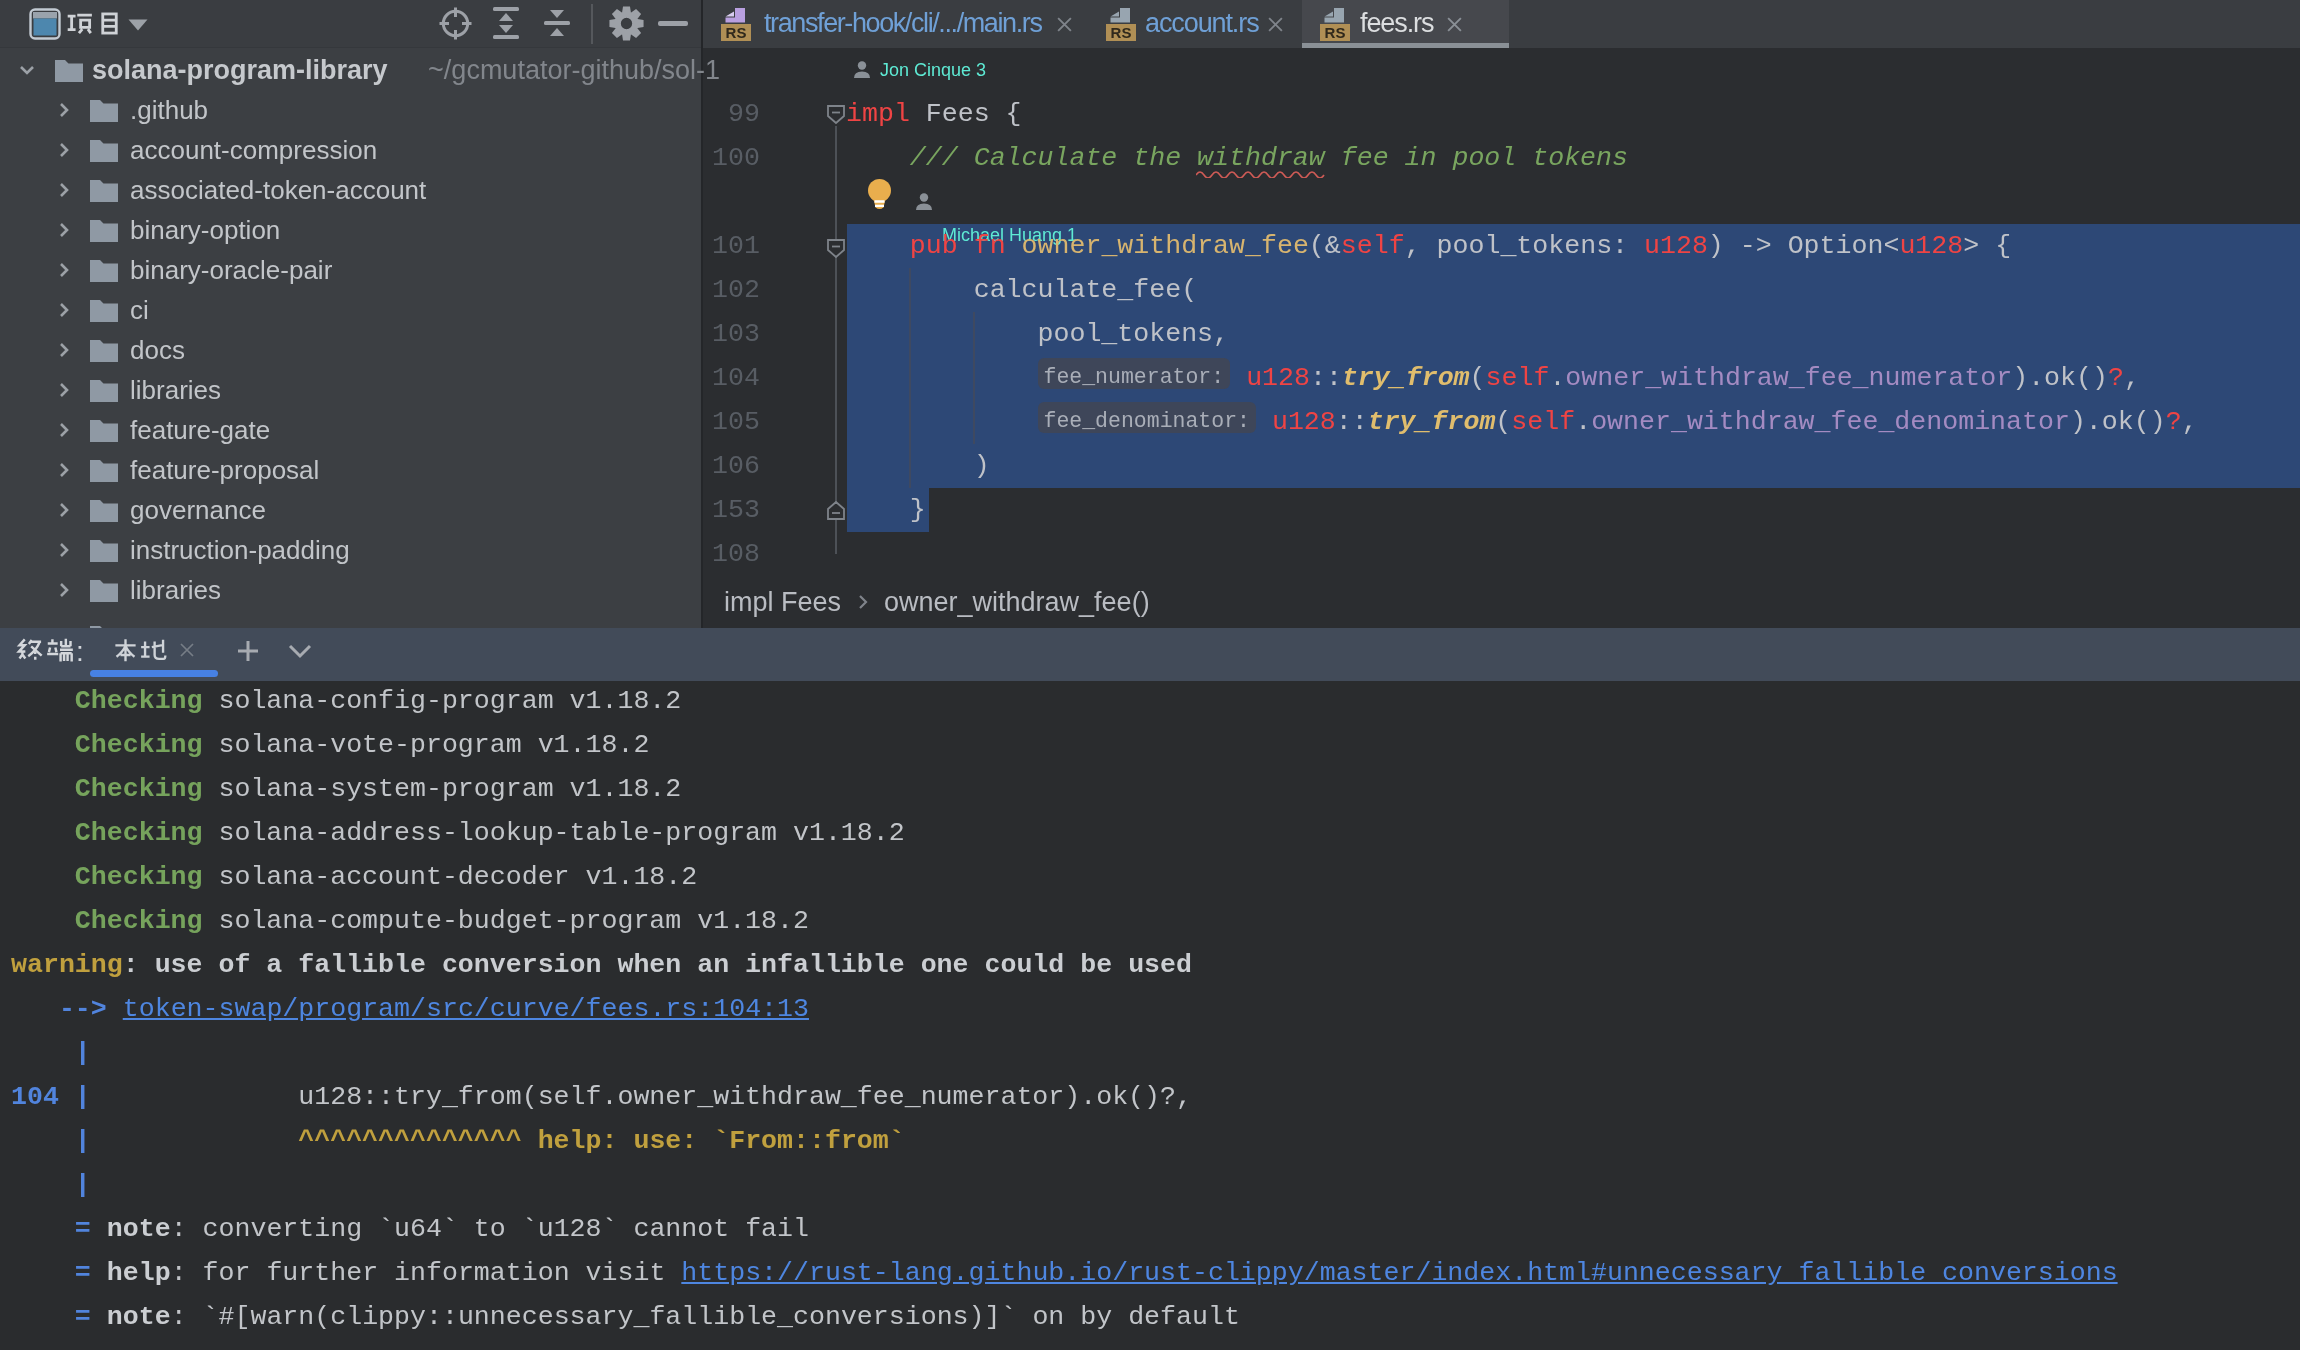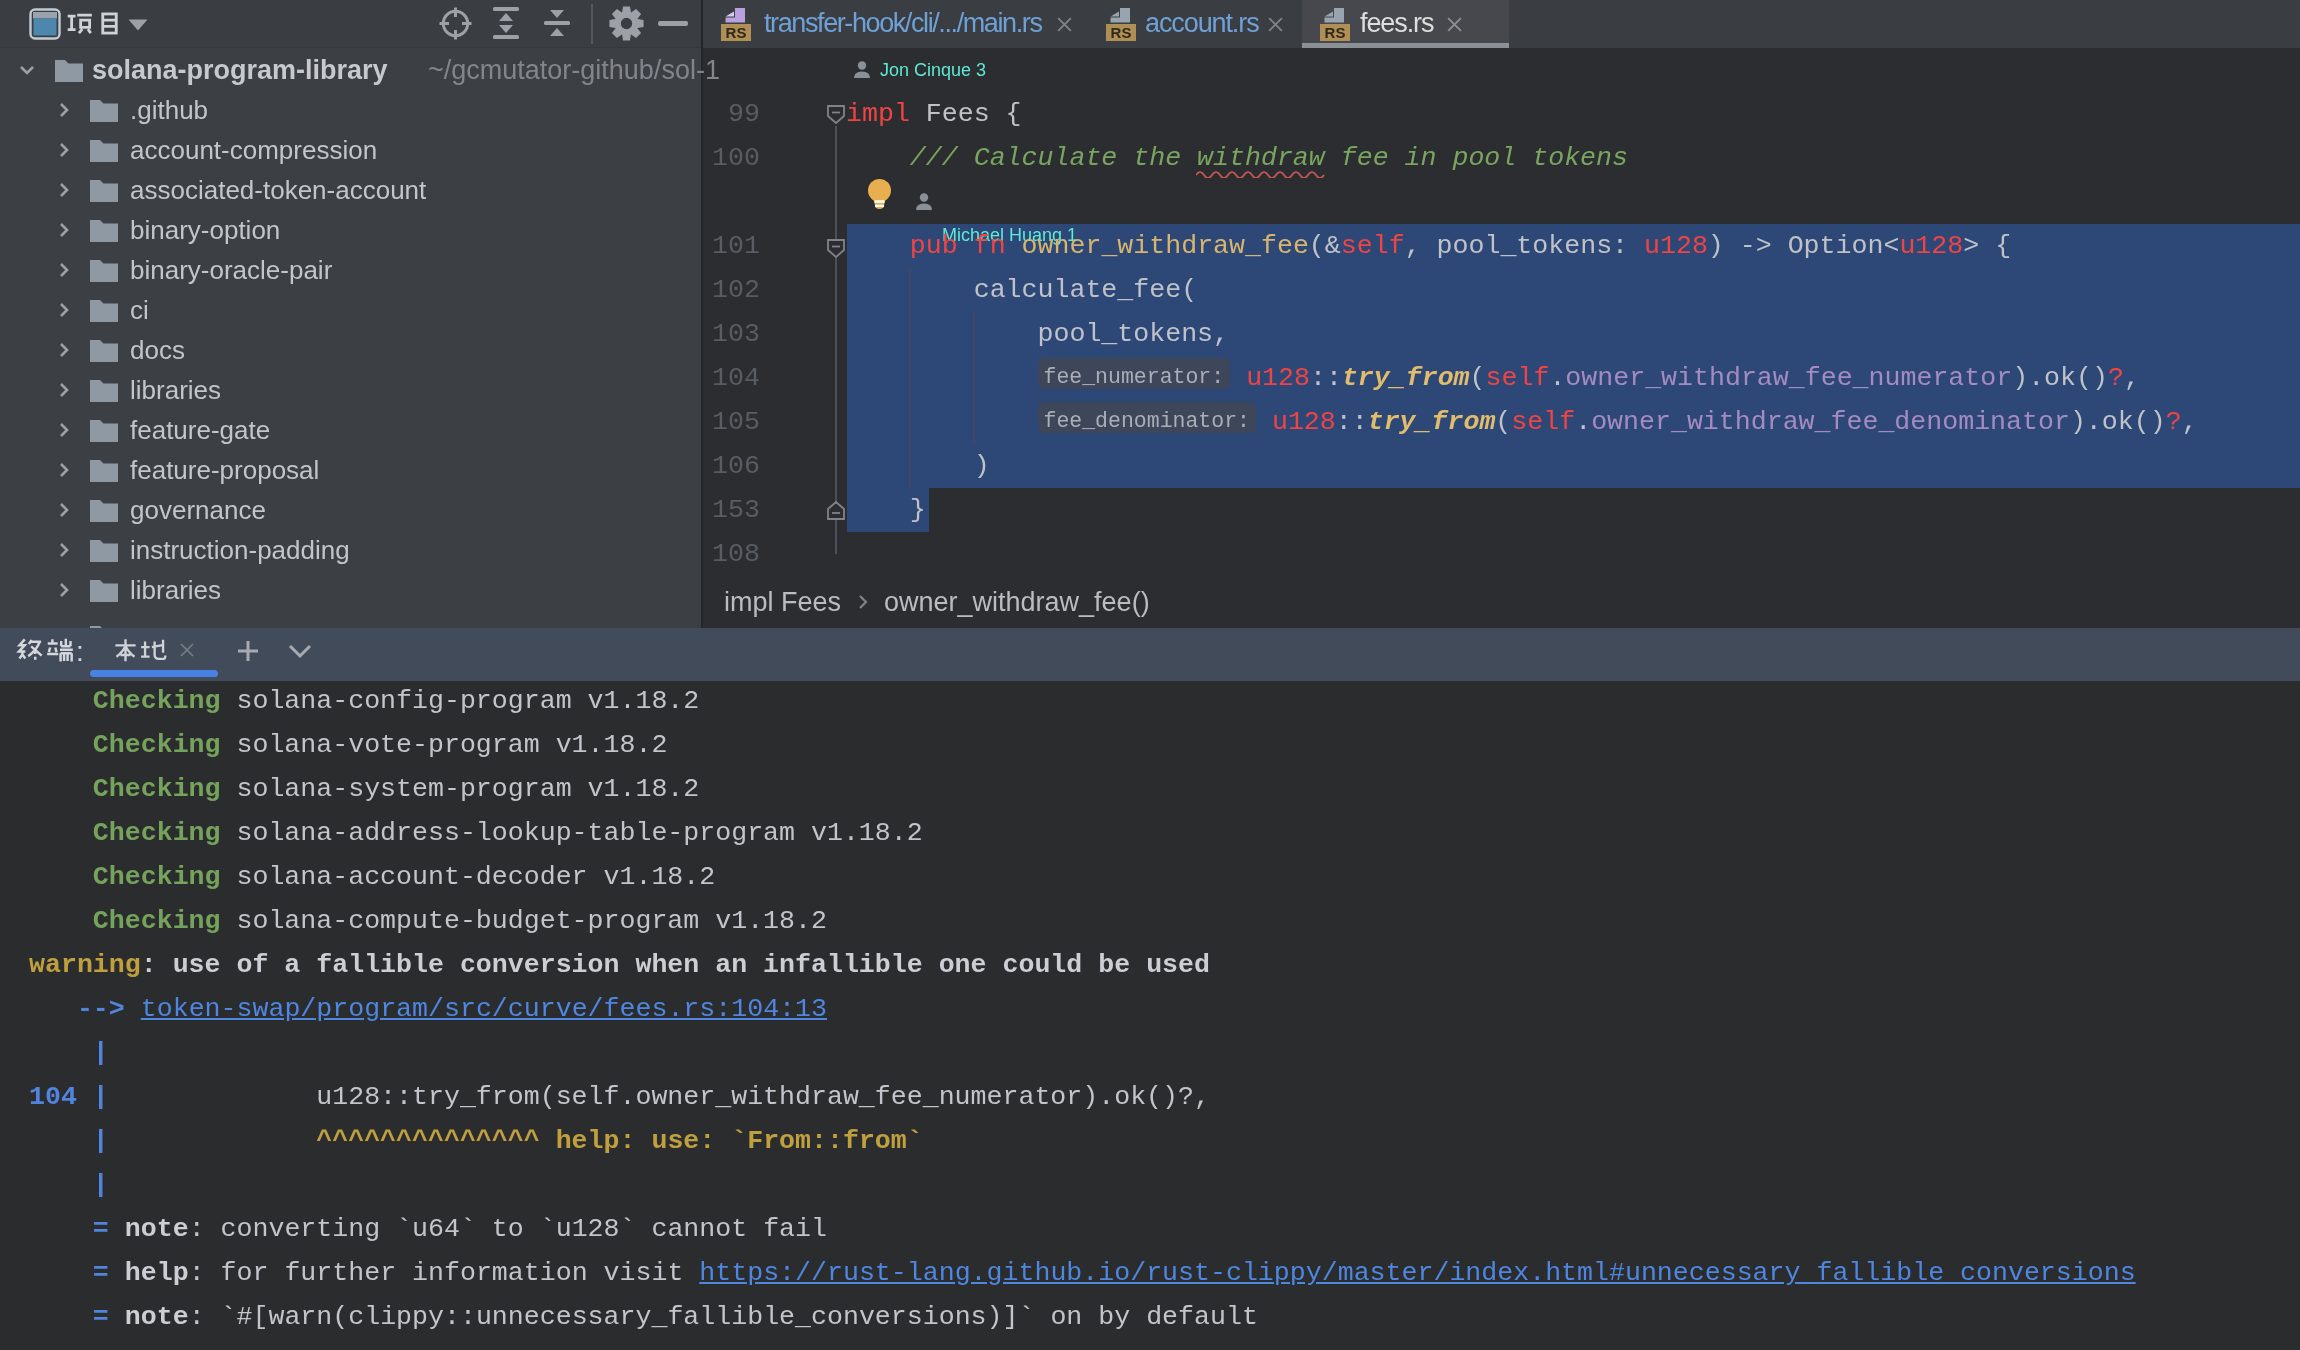--- a/index.html
+++ b/index.html
@@ -6,28 +6,28 @@
 .mono{font-family:"Liberation Mono",monospace;font-size:26.6px;line-height:44px;white-space:pre;color:#bfc2c8;}
 .sans{font-family:"Liberation Sans",sans-serif;}
 .kw{color:#ef4444;}
 .fn{color:#d7b46f;}
 .cm{color:#79a55f;font-style:italic;}
 .fld{color:#a48bc2;}
 .tf{color:#e0bd6d;font-weight:bold;font-style:italic;}
 .chip{display:inline-block;font-size:21.5px;line-height:31px;height:31px;background:#3e4659;color:#a9aeb8;border-radius:6px;padding:4px 6px;vertical-align:2px;font-style:normal;}
 .gut{position:absolute;width:110px;text-align:right;color:#585d64;font-family:"Liberation Mono",monospace;font-size:26.6px;line-height:44px;}
 .blame{color:#5eead4;font-size:18px;line-height:44px;font-family:"Liberation Sans",sans-serif;position:absolute;}
-.tg{color:#c2c5c9;margin-left:18px;}
+.tg{color:#c2c5c9;}
 .tgreen{color:#76a35c;font-weight:bold;}
 .tyel{color:#c0a03e;font-weight:bold;}
 .tblue{color:#5184dd;font-weight:bold;}
 .tlink{color:#4e86e0;text-decoration:underline;}
 .tbold{color:#cbced2;font-weight:bold;}
 .trow{position:absolute;left:11px;font-family:"Liberation Mono",monospace;font-size:26.6px;line-height:44px;white-space:pre;}
-.tree{position:absolute;color:#c2c5c9;font-size:26px;font-family:"Liberation Sans",sans-serif;}
+.tree{position:absolute;color:#c2c5c9;font-size:26px;font-family:"Liberation Sans",sans-serif;text-align:right;}
 </style></head><body>
 <div class="abs" style="left:0;top:0;width:2300px;height:48px;background:#3a3d41;"></div>
 <div class="abs" style="left:0;top:48px;width:703px;height:580px;background:#3c3f43;"></div>
 <div class="abs" style="left:0;top:47px;width:703px;height:1px;background:#35383c;"></div>
 <div class="abs" style="left:703px;top:48px;width:1597px;height:580px;background:#2b2d30;"></div>
 <div class="abs" style="left:701px;top:0;width:2px;height:628px;background:#242629;"></div>
 <div class="abs" style="left:0;top:628px;width:2300px;height:53px;background:#424b59;"></div>
 <div class="abs" style="left:0;top:681px;width:2300px;height:669px;background:#2a2c2e;"></div>
 <svg class="abs" style="left:29px;top:8px;" width="32" height="32" viewBox="0 0 32 32">
 <rect x="1.5" y="1.5" width="29" height="29" rx="4.5" fill="none" stroke="#c2cad2" stroke-width="2.4"></rect>

